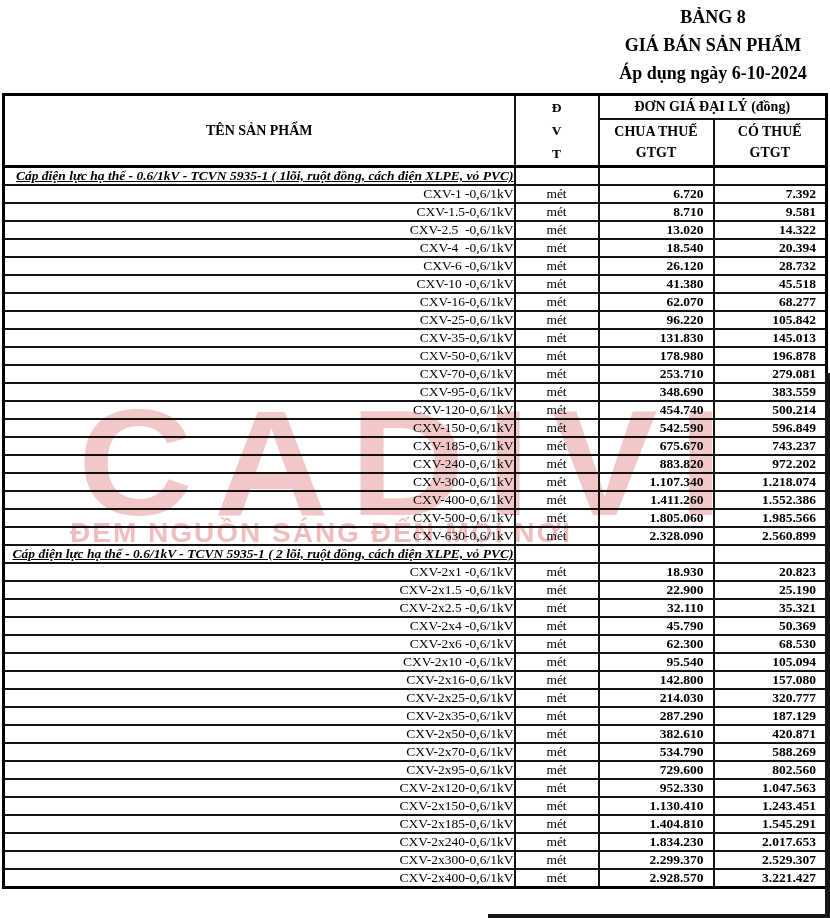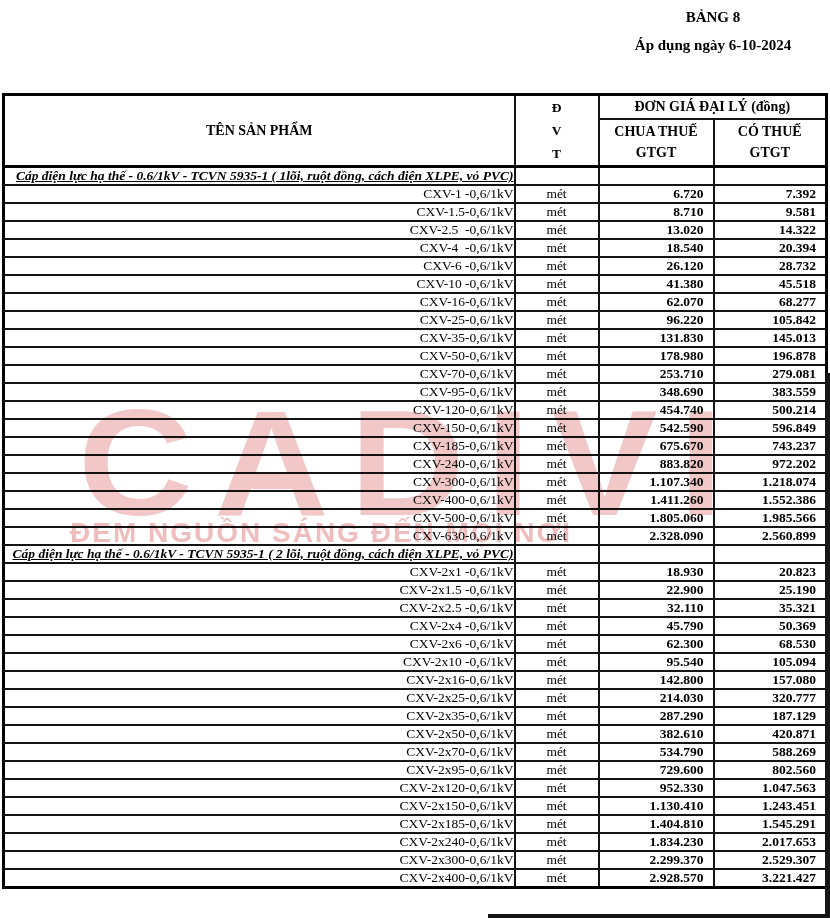--- a/index.html
+++ b/index.html
@@ -15,21 +15,21 @@
   }
 
   
   .title-block {
     position: absolute;
     left: 595px;
     top: 3px;
     width: 236px;
     text-align: center;
     font-weight: bold;
-    font-size: 15px;
+    font-size: 18px;
     line-height: 28px;
   }
 
   
   table.price-table {
     position: absolute;
     left: 2px;
     top: 93px;
     width: 823px;
     border-collapse: collapse;
@@ -122,20 +122,21 @@
     background: #161616;
   }
 </style>
 </head>
 <body>
 
 <div class="page">
 
   <div class="title-block">
     <div>BẢNG 8</div>
+    <div>GIÁ BÁN SẢN PHẨM</div>
     <div>Áp dụng ngày 6-10-2024</div>
   </div>
 
   <table class="price-table">
     <colgroup>
       <col style="width:511px">
       <col style="width:84px">
       <col style="width:115px">
       <col style="width:113px">
     </colgroup>

